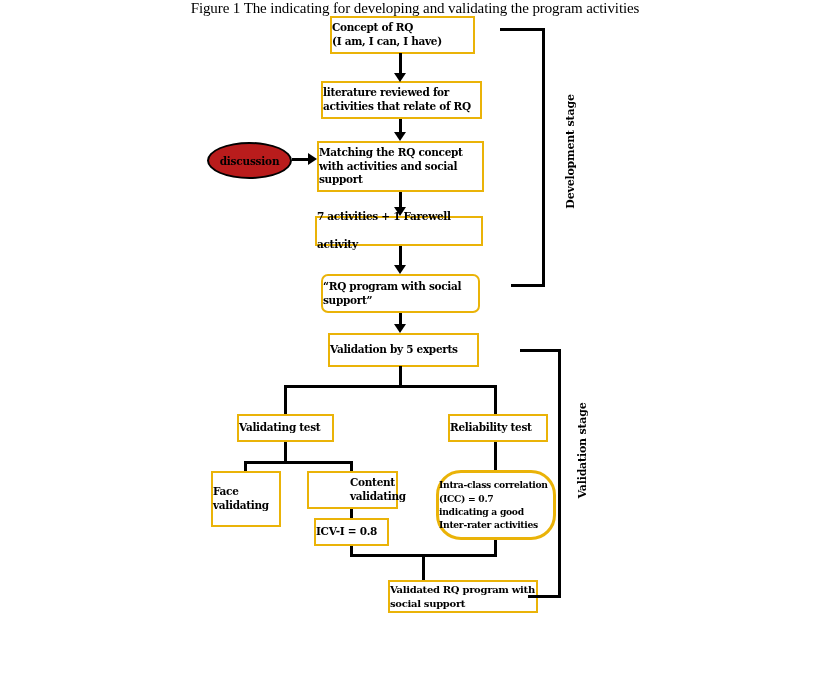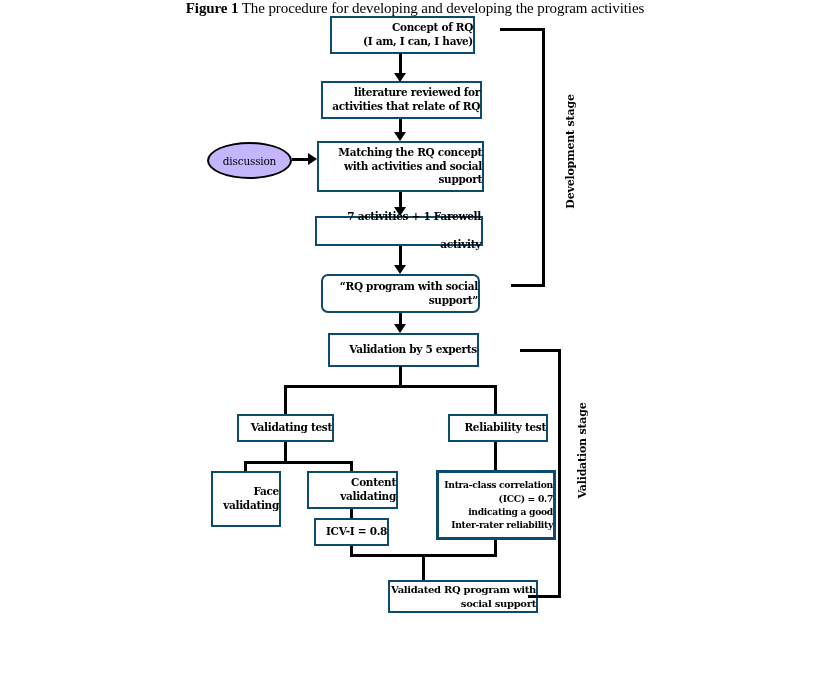--- a/index.html
+++ b/index.html
@@ -6,43 +6,43 @@
   #canvas {
     position: relative;
     width: 830px; height: 682px;
     background: #ffffff;
     font-family: "DejaVu Serif", serif;
     color: #000;
     overflow: hidden;
   }
   .box {
     position: absolute;
-    border: 2px solid #0c4a6e;
+    border: 2px solid #eab308;
     background: #fff;
     display: flex;
     flex-direction: column;
-    align-items: flex-end;
+    align-items: flex-start;
     justify-content: center;
     text-align: center;
     font-weight: bold;
     font-size: 10.5px;
     letter-spacing: -0.3px;
     line-height: 1.32;
     box-sizing: border-box;
   }
   .box .ln { white-space: nowrap; }
   .ellipse {
     position: absolute;
     border: 2px solid #000;
     border-radius: 50%;
-    background: #c4b5fd;
+    background: #b91c1c;
     display: flex;
     align-items: center;
     justify-content: center;
-    font-weight: normal;
+    font-weight: bold;
     font-size: 10.5px;
     letter-spacing: -0.2px;
     box-sizing: border-box;
   }
   .hline { position: absolute; height: 3px; background: #000; }
   .vline { position: absolute; width: 3px; background: #000; }
   .ah-down {
     position: absolute; width: 0; height: 0;
     border-left: 6px solid transparent;
     border-right: 6px solid transparent;
@@ -64,22 +64,22 @@
     white-space: nowrap;
   }
   .caption {
     position: absolute;
     left: 0; top: 649; width: 830px;
     text-align: center;
     font-family: "Liberation Serif", serif;
     font-size: 15px;
     letter-spacing: -0.1px;
   }
-  .caption b { font-weight: bold; }
-  .small-text { font-size: 9.2px; line-height: 1.45; }
+  .caption b { font-weight: normal; }
+  .small-text { font-size: 9.2px; line-height: 1.45; border-radius: 25px; }
 </style>
 </head>
 <body>
 
 <div id="canvas">
 
   <div class="box" style="left:330px; top:16px; width:145px; height:38px;">
     <div class="ln">Concept of RQ</div>
     <div class="ln">(I am, I can,  I have)</div>
   </div>
@@ -132,21 +132,21 @@
   </div>
 
   <div class="box" style="left:314px; top:518px; width:75px; height:28px;">
     <div class="ln">ICV-I = 0.8</div>
   </div>
 
   <div class="box small-text" style="left:436px; top:470px; width:120px; height:70px; border-width:3px;">
     <div class="ln">Intra-class correlation</div>
     <div class="ln">(ICC) = 0.7</div>
     <div class="ln">indicating a good</div>
-    <div class="ln">Inter-rater reliability</div>
+    <div class="ln">Inter-rater activities</div>
   </div>
 
   <div class="box" style="left:348px; top:580px; width:150px; height:33px; font-size:10px;margin-left:40px;">
     <div class="ln">Validated RQ program with</div>
     <div class="ln">social support</div>
   </div>
 
   <div class="vline" style="left:399px; top:53px; height:21px;"></div>
   <div class="ah-down" style="left:394px; top:73px;"></div>
 
@@ -187,15 +187,15 @@
   <div class="vline" style="left:542px; top:28px; height:259px;"></div>
   <div class="hline" style="left:511px; top:284px; width:34px;"></div>
 
   <div class="hline" style="left:520px; top:349px; width:41px;"></div>
   <div class="vline" style="left:558px; top:349px; height:249px;"></div>
   <div class="hline" style="left:528px; top:595px; width:33px;"></div>
 
   <div class="stage-label" style="left:500px; top:145px; width:140px;">Development stage</div>
   <div class="stage-label" style="left:517px; top:444px; width:130px;">Validation stage</div>
 
-  <div class="caption"><b>Figure 1</b><span> The procedure for developing and developing the program activities</span></div>
+  <div class="caption"><b>Figure 1</b><span> The indicating for developing and validating the program activities</span></div>
 
 </div>
 
 </body></html>

